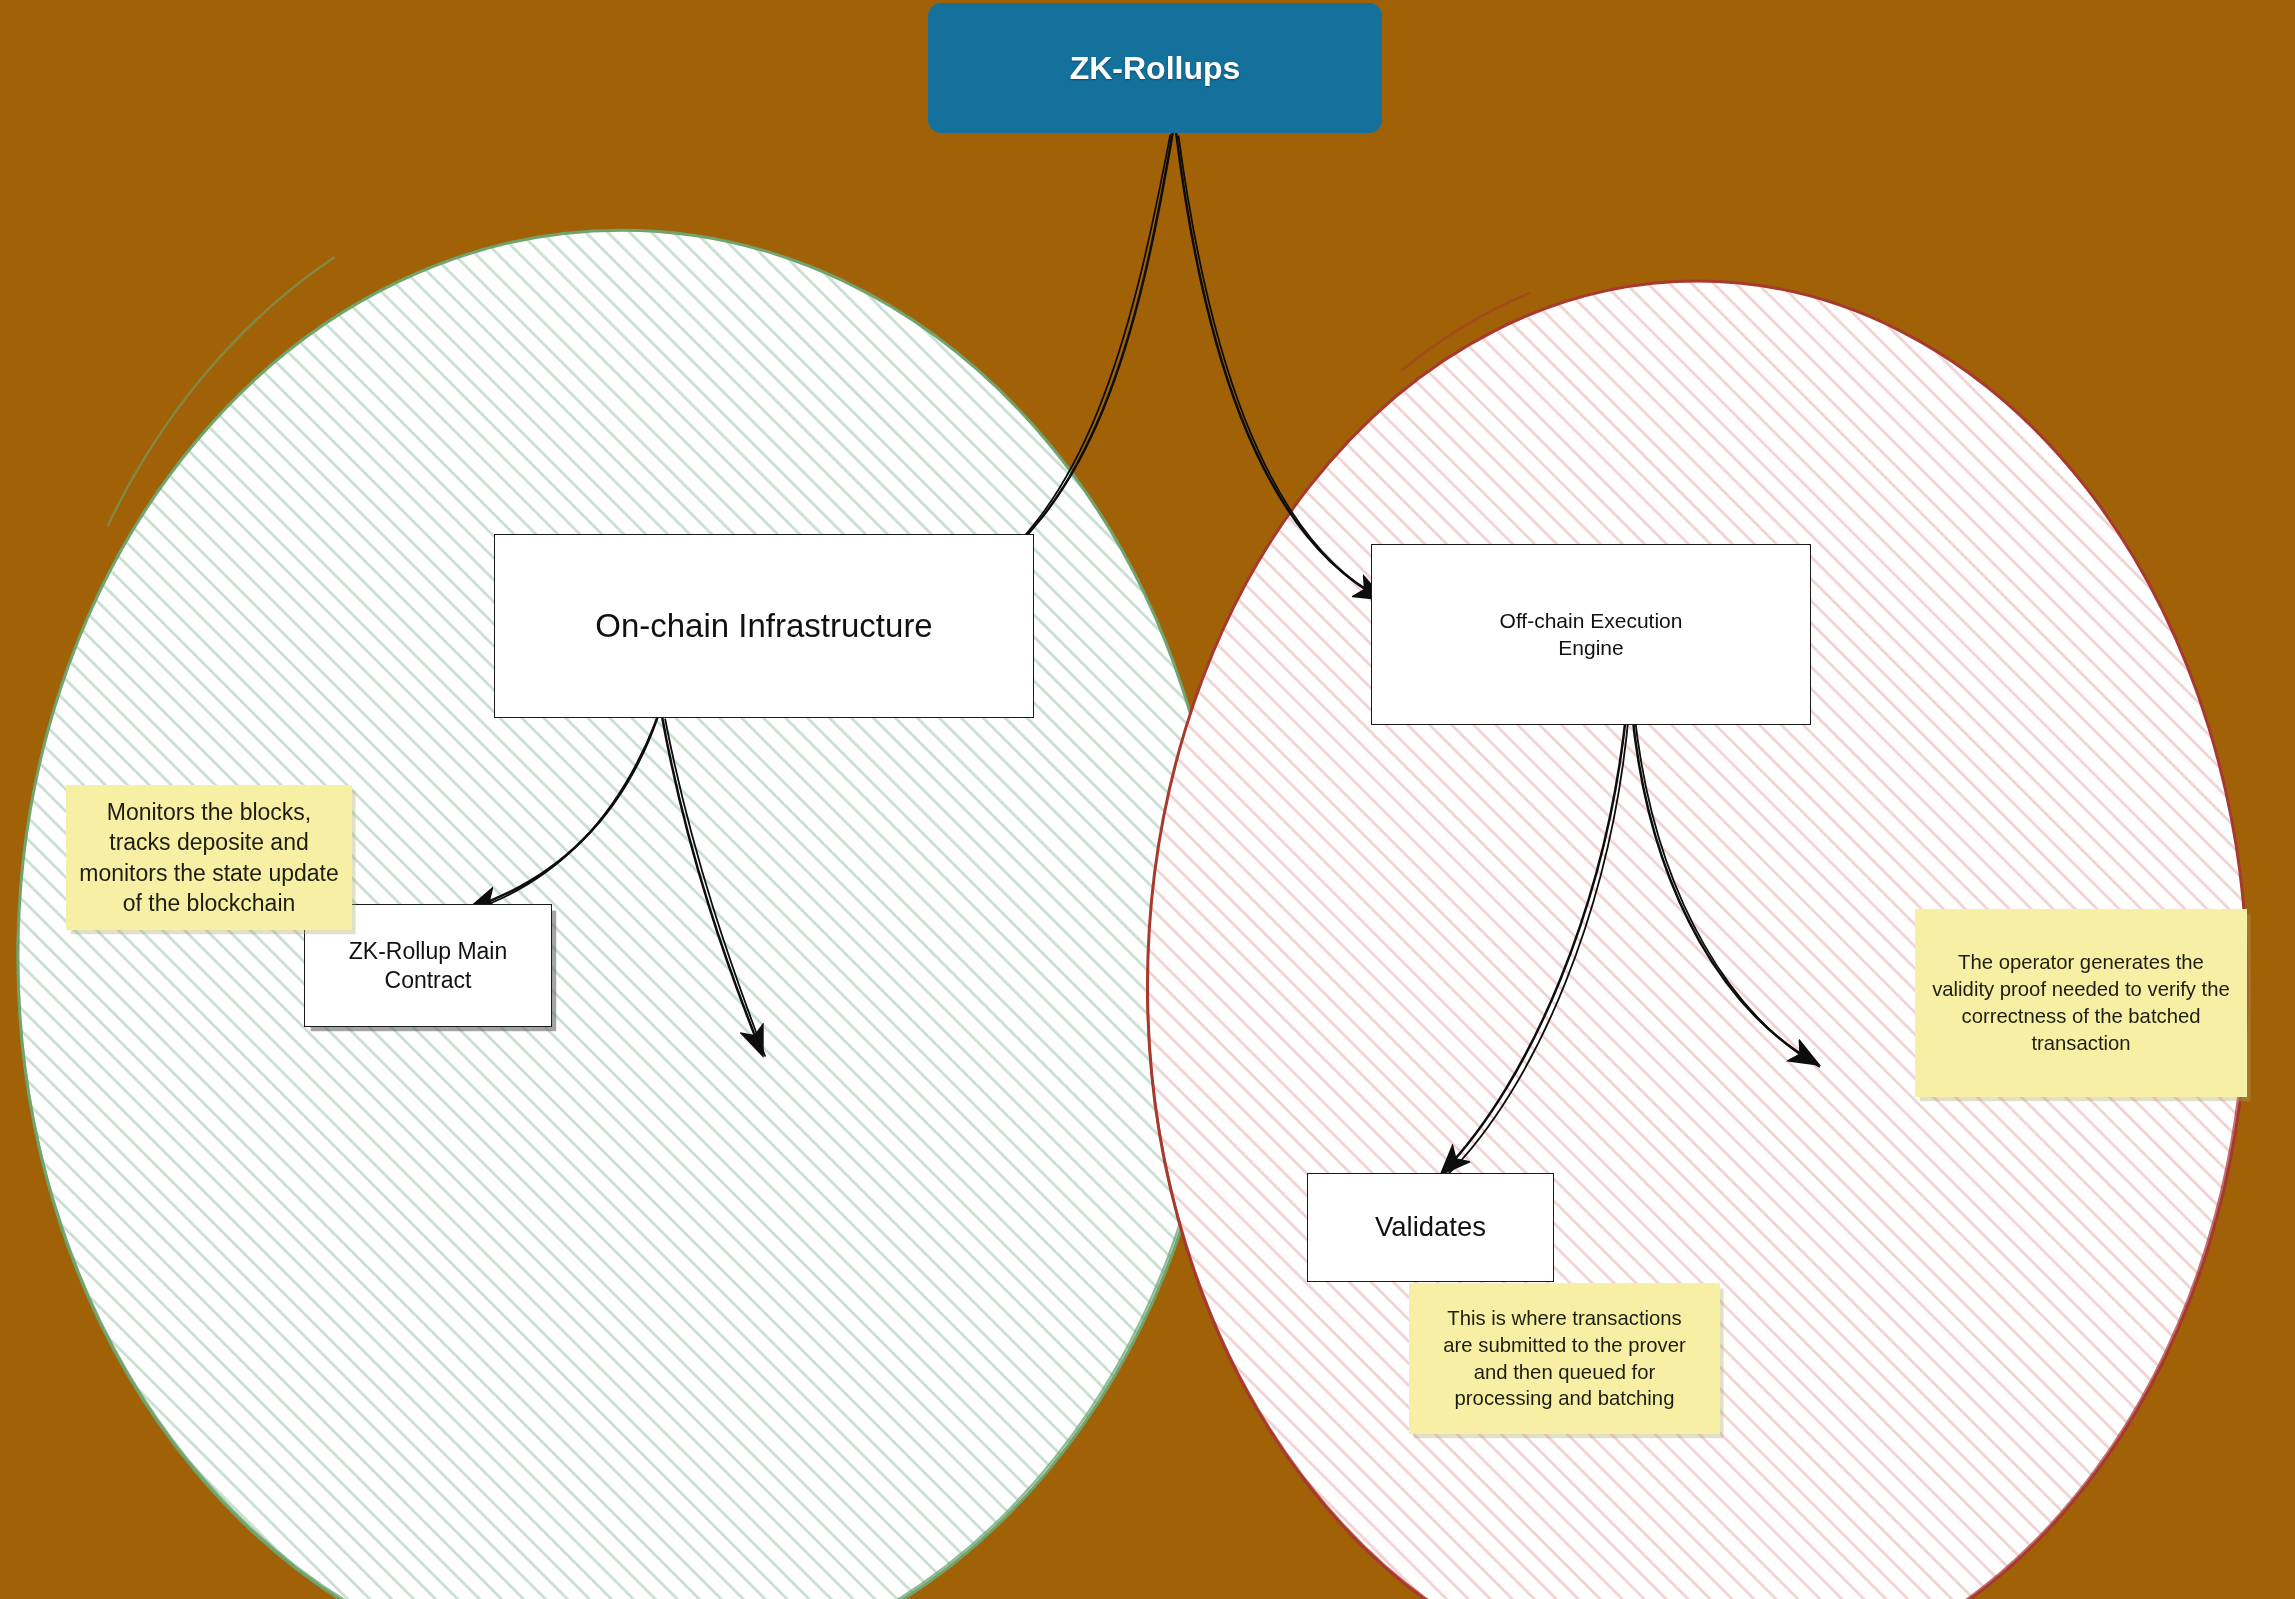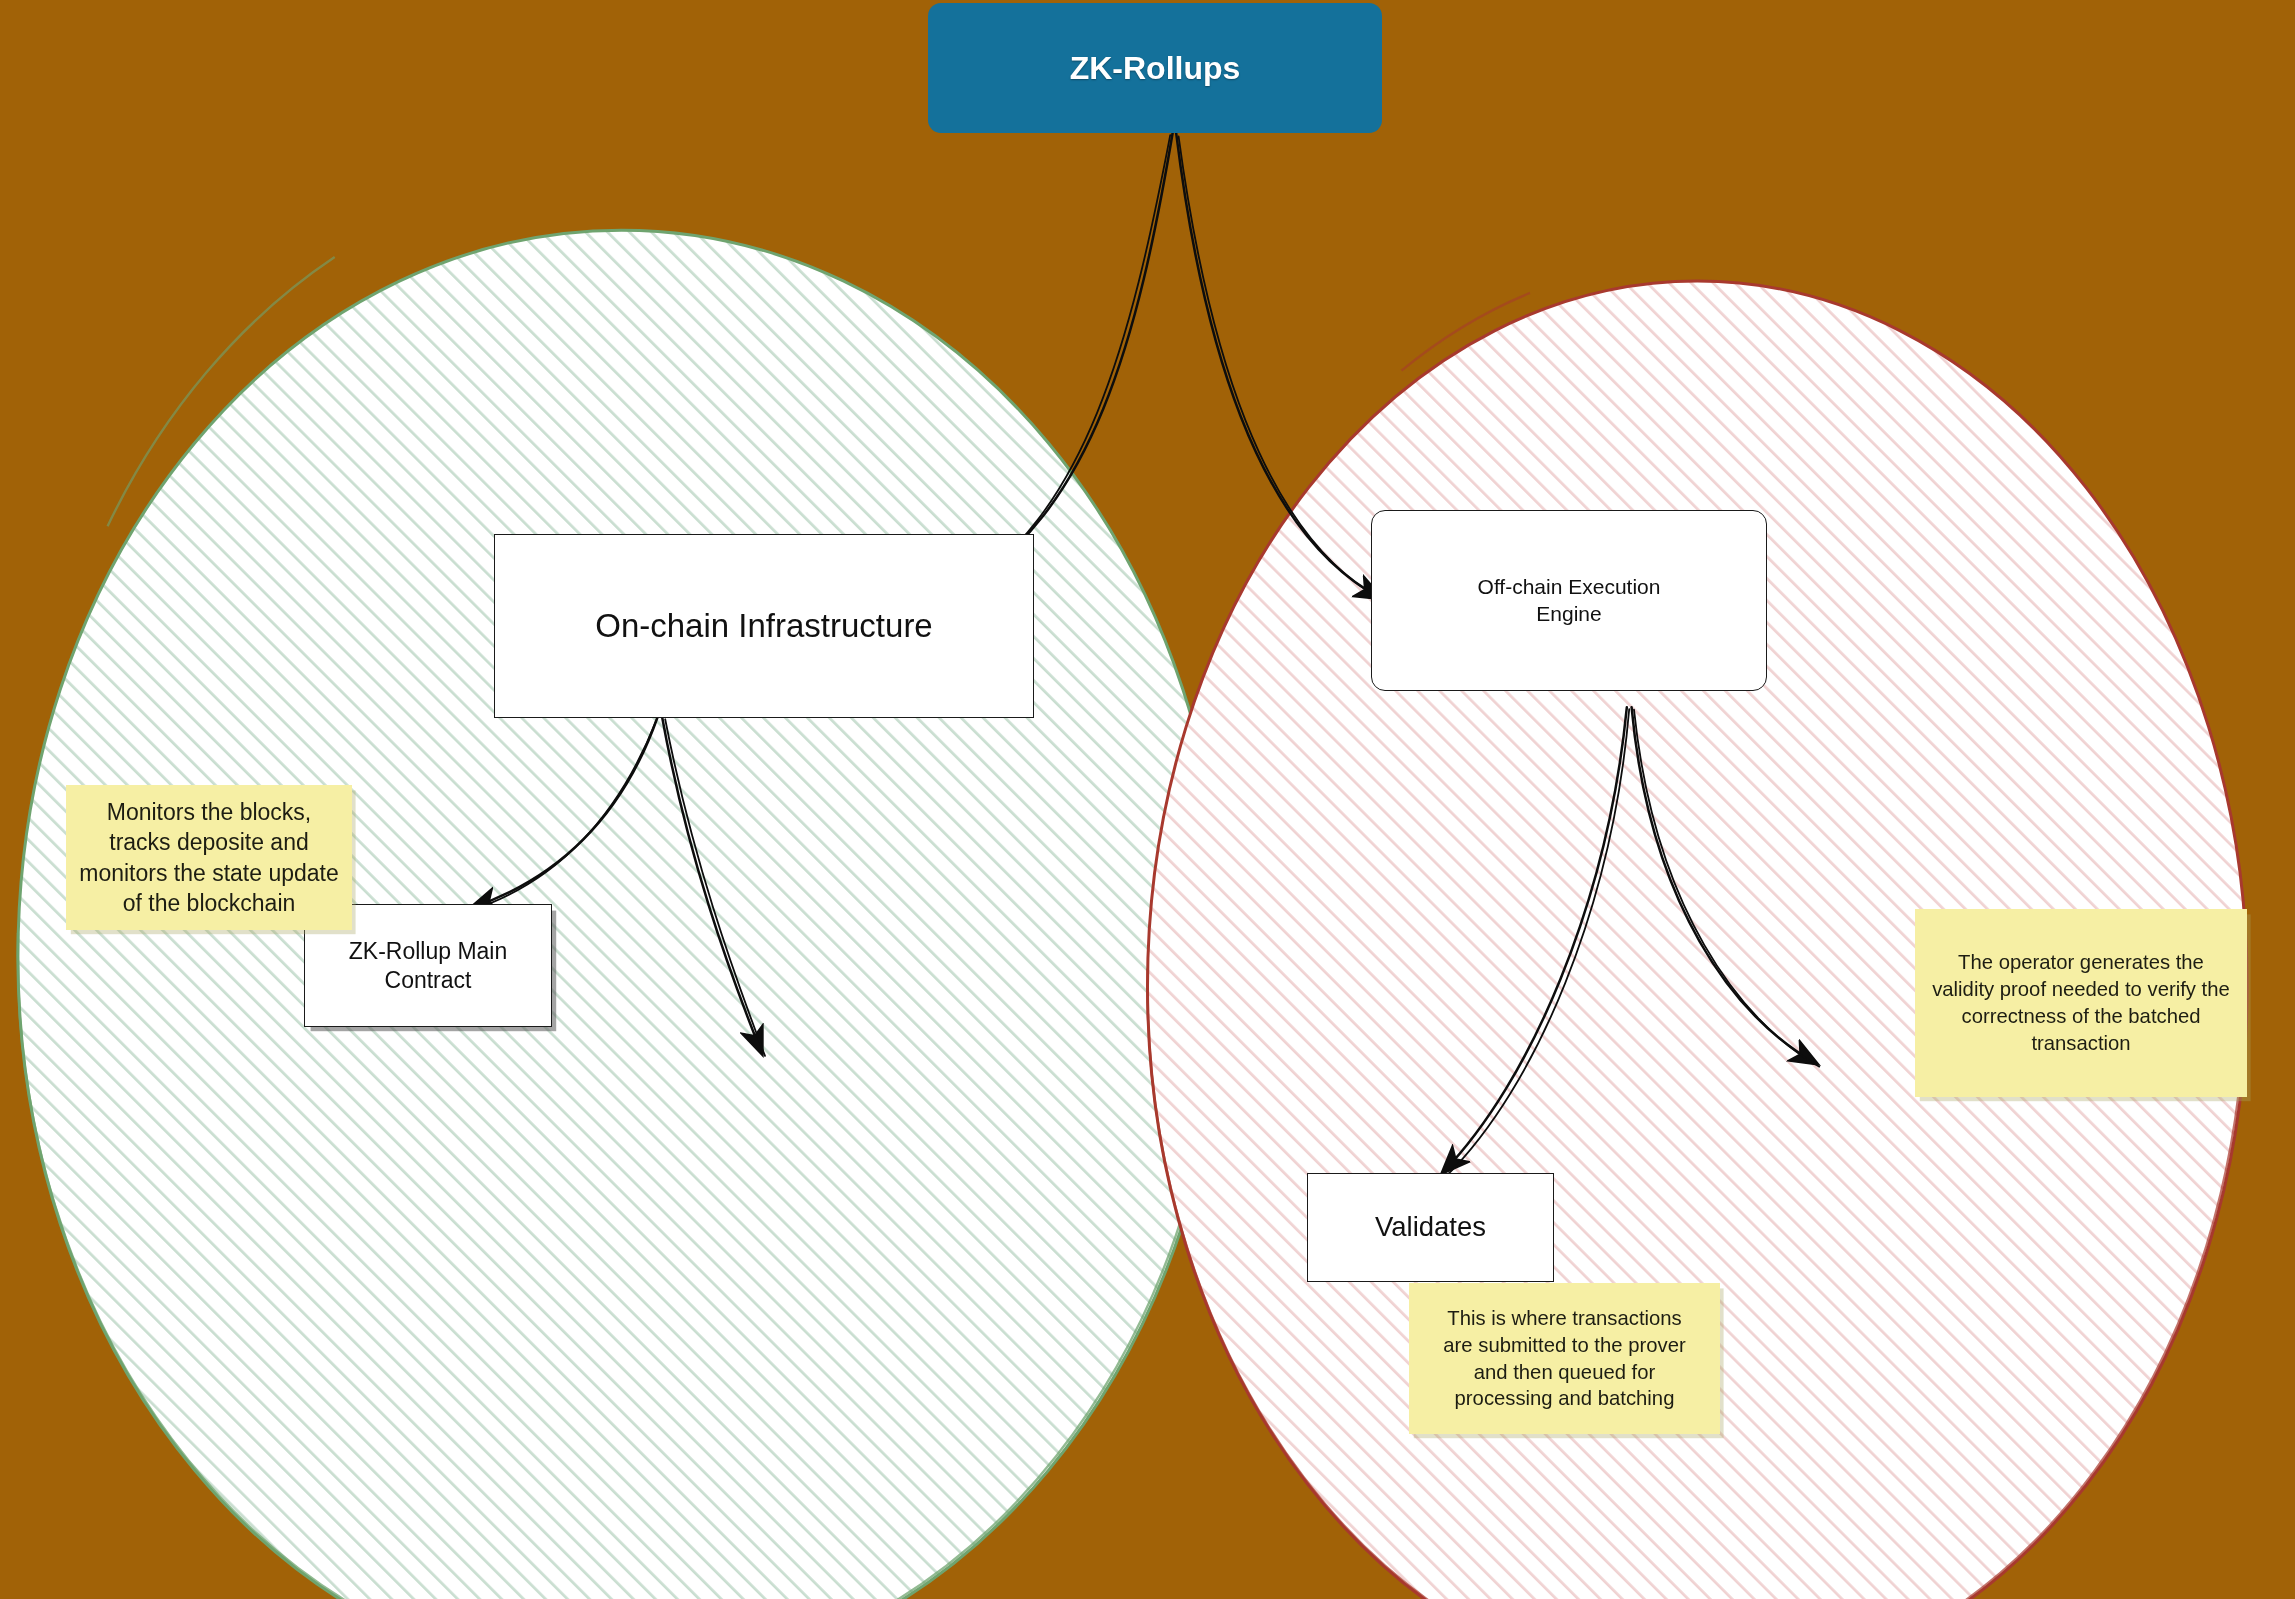--- a/index.html
+++ b/index.html
@@ -160,21 +160,21 @@
 correctness of the batched
 transaction</div>
 
   <div class="note sh" style="left:1409px; top:1283px; width:311px; height:151px; font-size:20.3px; background:#F6EFA4;">This is where transactions
 are submitted to the prover
 and then queued for
 processing and batching</div>
 
   <div class="node" style="left:494px; top:534px; width:540px; height:184px; font-size:33px;">On-chain Infrastructure</div>
 
-  <div class="node" style="left:1371px; top:510px; width:396px; height:181px; font-size:21px; border-radius:14px;">Off-chain  Execution
+  <div class="node" style="left:1371px; top:544px; width:440px; height:181px; font-size:21px; border-radius:0;">Off-chain  Execution
 Engine</div>
 
   <div class="node shadowed" style="left:304px; top:904px; width:248px; height:123px; font-size:23px;">ZK-Rollup Main
 Contract</div>
 
 
   <div class="node" style="left:1307px; top:1173px; width:247px; height:109px; font-size:27.5px;">Validates</div>
 
 
 </div>

